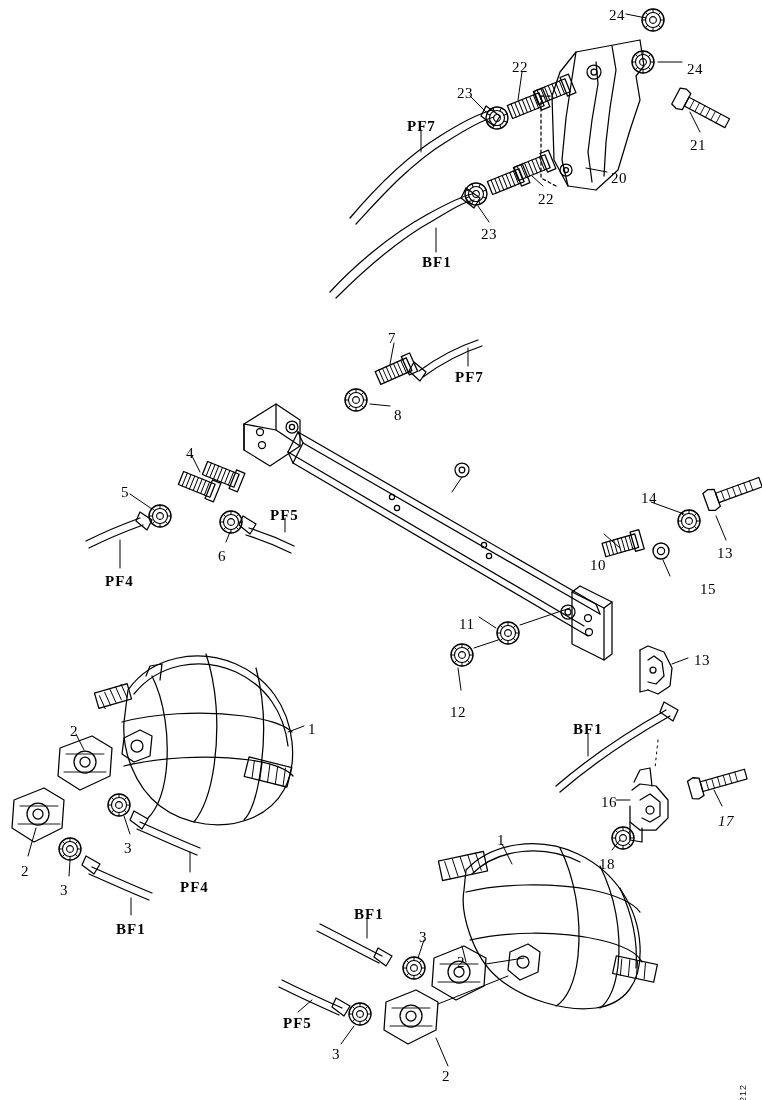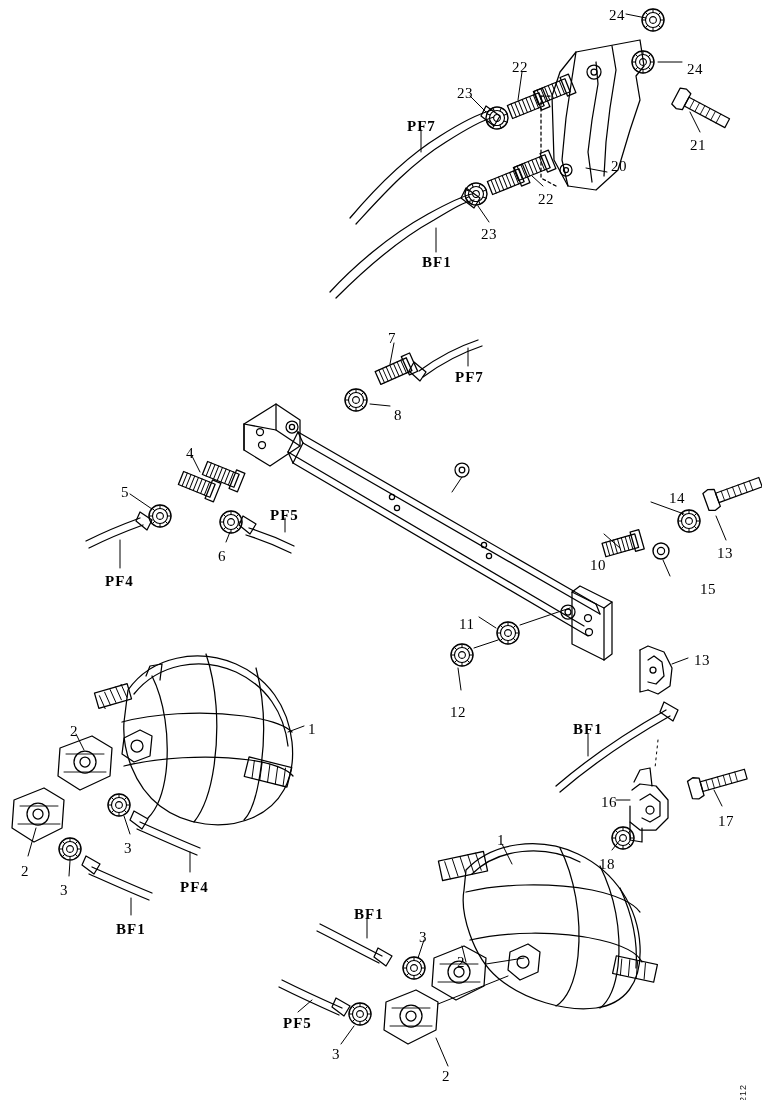--- a/index.html
+++ b/index.html
@@ -431,52 +431,52 @@
 
     </g>
   </svg>
 
   <div class="lbl num" style="left:609px;top:8px;">24</div>
   <div class="lbl num" style="left:512px;top:60px;">22</div>
   <div class="lbl num" style="left:687px;top:62px;">24</div>
   <div class="lbl num" style="left:457px;top:86px;">23</div>
   <div class="lbl code" style="left:407px;top:119px;">PF7</div>
   <div class="lbl num" style="left:690px;top:138px;">21</div>
-  <div class="lbl num" style="left:611px;top:159px;">20</div>
+  <div class="lbl num" style="left:611px;top:171px;">20</div>
   <div class="lbl num" style="left:538px;top:192px;">22</div>
   <div class="lbl num" style="left:481px;top:227px;">23</div>
   <div class="lbl code" style="left:422px;top:255px;">BF1</div>
 
   <div class="lbl num" style="left:388px;top:331px;">7</div>
   <div class="lbl code" style="left:455px;top:370px;">PF7</div>
   <div class="lbl num" style="left:394px;top:408px;">8</div>
   <div class="lbl num" style="left:186px;top:446px;">4</div>
   <div class="lbl num" style="left:121px;top:485px;">5</div>
-  <div class="lbl num" style="left:641px;top:491px;margin-left:28px;">14</div>
+  <div class="lbl num" style="left:641px;top:491px;">14</div>
   <div class="lbl code" style="left:270px;top:508px;">PF5</div>
   <div class="lbl num" style="left:590px;top:558px;">10</div>
   <div class="lbl num" style="left:717px;top:546px;">13</div>
   <div class="lbl num" style="left:218px;top:549px;">6</div>
   <div class="lbl code" style="left:105px;top:574px;">PF4</div>
   <div class="lbl num" style="left:700px;top:582px;">15</div>
   <div class="lbl num" style="left:459px;top:617px;">11</div>
   <div class="lbl num" style="left:450px;top:699px;margin-top:6px;">12</div>
 
   <div class="lbl num" style="left:308px;top:722px;">1</div>
   <div class="lbl num" style="left:70px;top:724px;">2</div>
   <div class="lbl num" style="left:21px;top:864px;">2</div>
   <div class="lbl num" style="left:124px;top:841px;">3</div>
   <div class="lbl num" style="left:60px;top:883px;">3</div>
   <div class="lbl code" style="left:180px;top:880px;">PF4</div>
   <div class="lbl code" style="left:116px;top:922px;">BF1</div>
 
   <div class="lbl num" style="left:694px;top:653px;">13</div>
   <div class="lbl code" style="left:573px;top:722px;">BF1</div>
   <div class="lbl num" style="left:601px;top:795px;">16</div>
-  <div class="lbl num" style="left:718px;top:814px;">17</div>
+  <div class="lbl num" style="left:718px;top:814px;font-style:italic;">17</div>
   <div class="lbl num" style="left:599px;top:857px;">18</div>
 
   <div class="lbl num" style="left:497px;top:833px;">1</div>
   <div class="lbl code" style="left:354px;top:907px;">BF1</div>
   <div class="lbl num" style="left:419px;top:930px;">3</div>
   <div class="lbl num" style="left:457px;top:955px;">2</div>
   <div class="lbl code" style="left:283px;top:1016px;">PF5</div>
   <div class="lbl num" style="left:332px;top:1047px;">3</div>
   <div class="lbl num" style="left:442px;top:1069px;">2</div>
 

